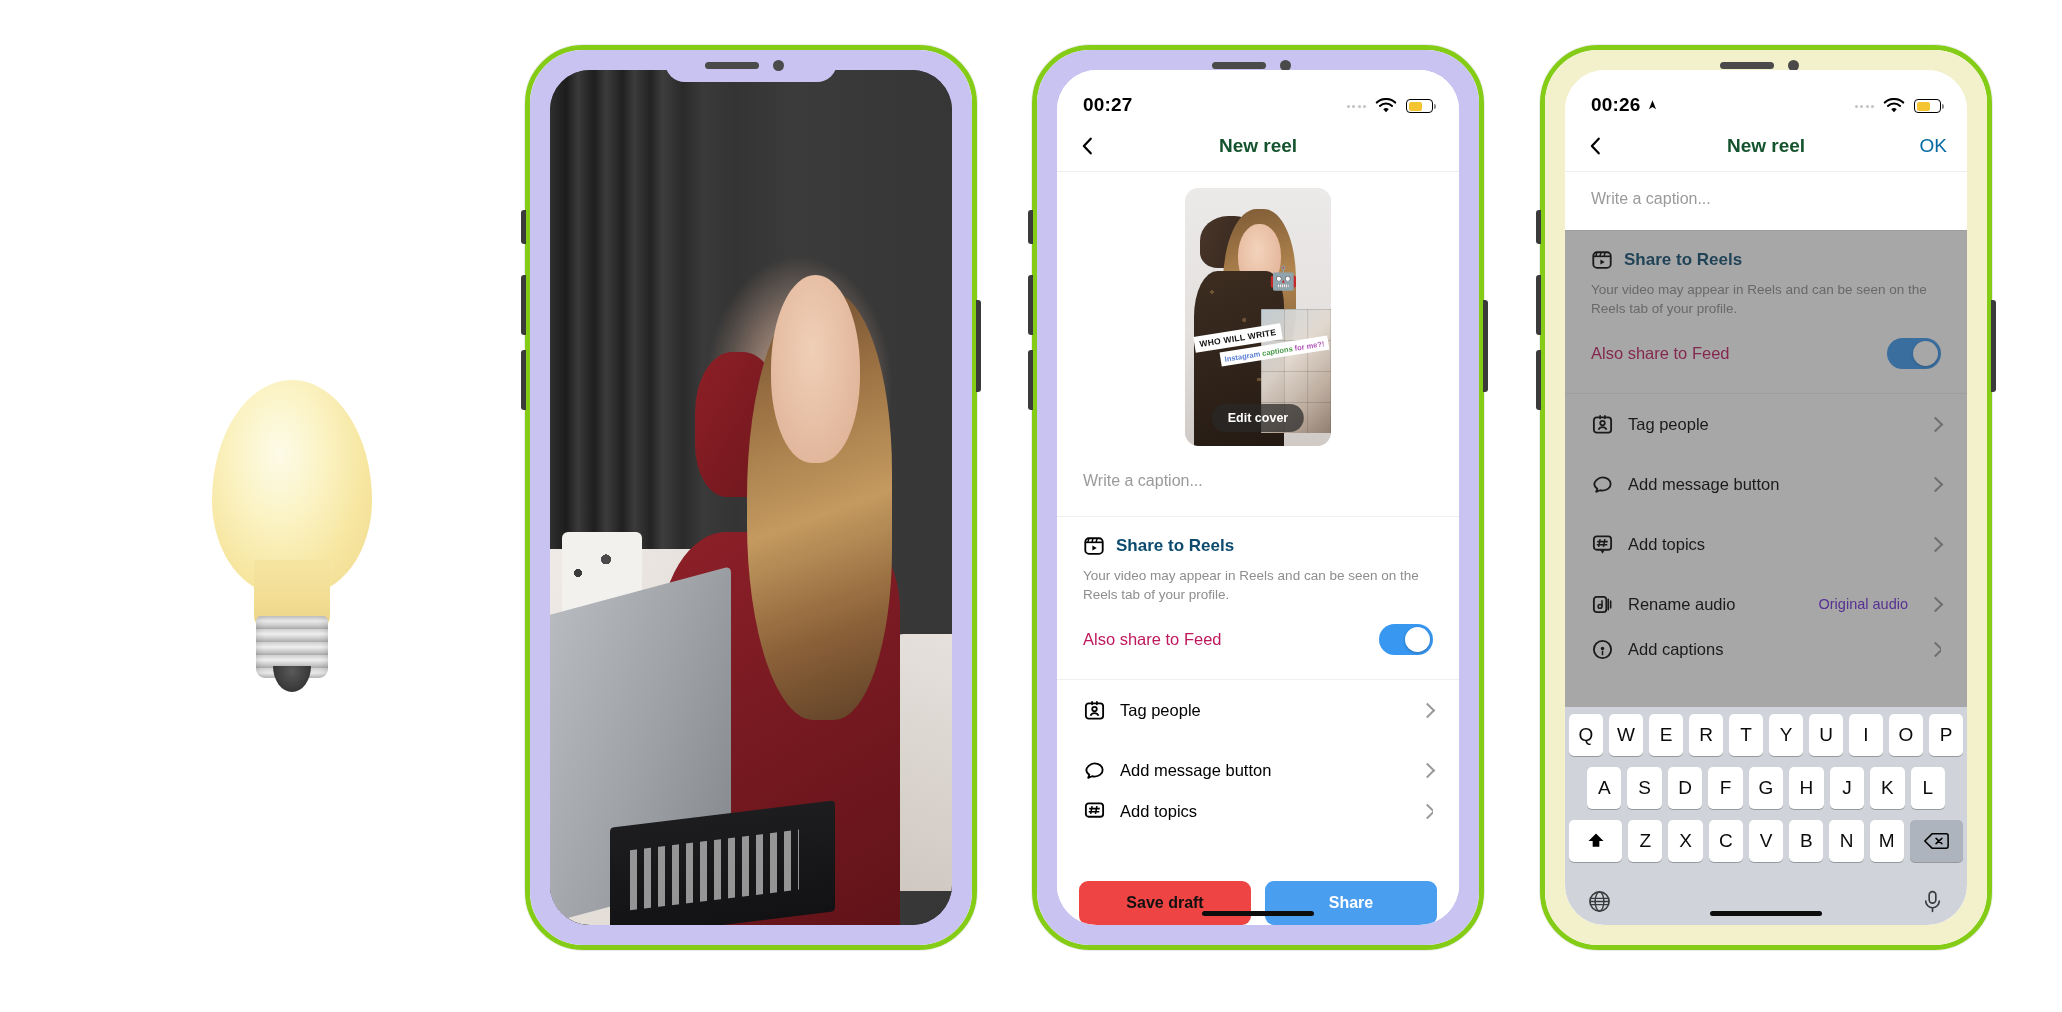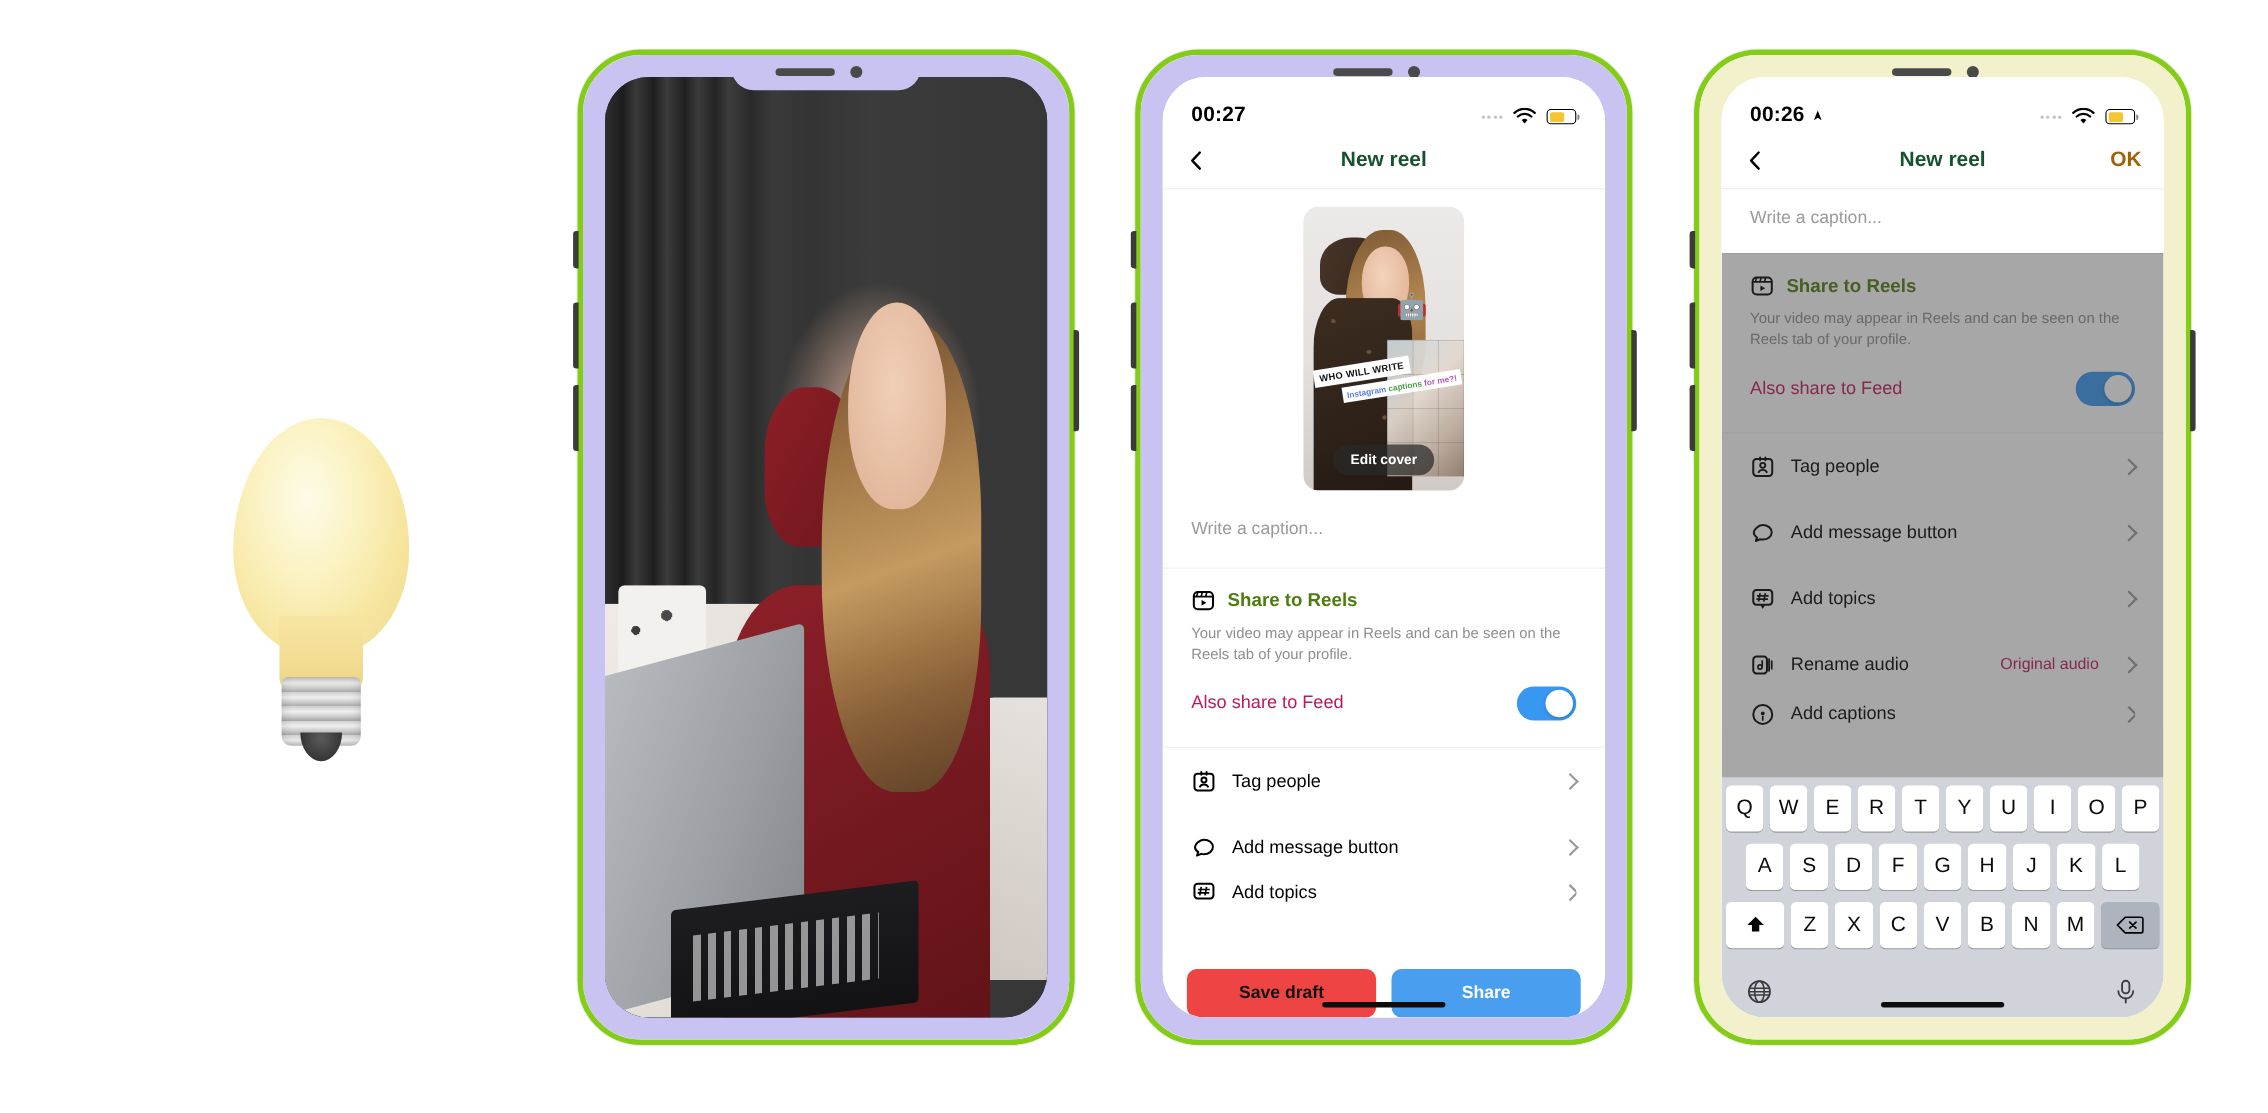--- a/index.html
+++ b/index.html
@@ -124,43 +124,43 @@
   .batt { width:27px; height:14px; border:1.7px solid #000; border-radius:4px; position:relative; }
   .batt::after { content:""; position:absolute; right:-4px; top:4px; width:2px; height:5px;
                  background:#888; border-radius:0 2px 2px 0; }
   .batt i { position:absolute; left:1.5px; top:1.5px; bottom:1.5px; width:52%;
             background:#f5c531; border-radius:2px; display:block; }
 
   .navbar { height:52px; display:flex; align-items:center; padding:0 20px;
             background:#fff; border-bottom:1px solid #ededed; position:relative; }
   .nav-title { position:absolute; left:0; right:0; text-align:center;
                font-size:19px; font-weight:700; color:#14532d; pointer-events:none; }
-  .nav-ok { margin-left:auto; font-size:19px; font-weight:700; color:#a16207; z-index:2; }
+  .nav-ok { margin-left:auto; font-size:19px; font-weight:400; color:#0369a1; z-index:2; }
   .chev-back { width:22px; height:22px; z-index:2; }
 
   .caption-row { padding:22px 26px 26px; font-size:16px; color:#9a9a9a; background:#fff; }
 
   .section { background:#fff; border-top:1px solid #efefef; padding:18px 26px 4px; }
   .sec-head { display:flex; align-items:center; gap:11px; }
-  .sec-title { font-size:17px; font-weight:700; color:#4d7c0f; }
+  .sec-title { font-size:17px; font-weight:700; color:#0c4a6e; }
   .sec-desc { font-size:13.5px; line-height:1.42; color:#8e8e8e; margin-top:9px; max-width:96%; }
 
   .toggle-row { display:flex; align-items:center; padding:20px 0 20px; }
   .toggle-label { font-size:16.5px; color:#be185d; }
   .switch { margin-left:auto; width:54px; height:31px; border-radius:16px;
             background:#3897f0; position:relative; }
   .switch i { position:absolute; right:3px; top:3px; width:25px; height:25px;
               border-radius:50%; background:#fff; display:block;
               box-shadow:0 1px 3px rgba(0,0,0,.25); }
 
   .list { background:#fff; border-top:1px solid #efefef; padding:0 26px; }
   .row { display:flex; align-items:center; gap:14px; height:60px; font-size:16.5px; color:#000; }
   .row .ricon { width:23px; height:23px; flex:none; }
   .row .rlabel { flex:1; }
-  .row .rvalue { font-size:14.5px; color:#be185d; margin-right:8px; }
+  .row .rvalue { font-size:14.5px; color:#6d28d9; margin-right:8px; }
   .row .rchev { width:11px; height:11px; border-right:2px solid #9a9a9a;
                 border-top:2px solid #9a9a9a; transform:rotate(45deg); flex:none; }
 
   
   #phone2 { left:1032px; top:45px; width:452px; height:905px; }
   #phone2 .bezel { background:#c9c3f2; }
   #phone2 .notch { background:#c9c3f2; }
   .p2-body { position:absolute; inset:0; display:flex; flex-direction:column; background:#fff; }
   .p2-scroll { flex:1; overflow:hidden; }
   .cover-wrap { display:flex; justify-content:center; padding:16px 0 4px; background:#fff; }

